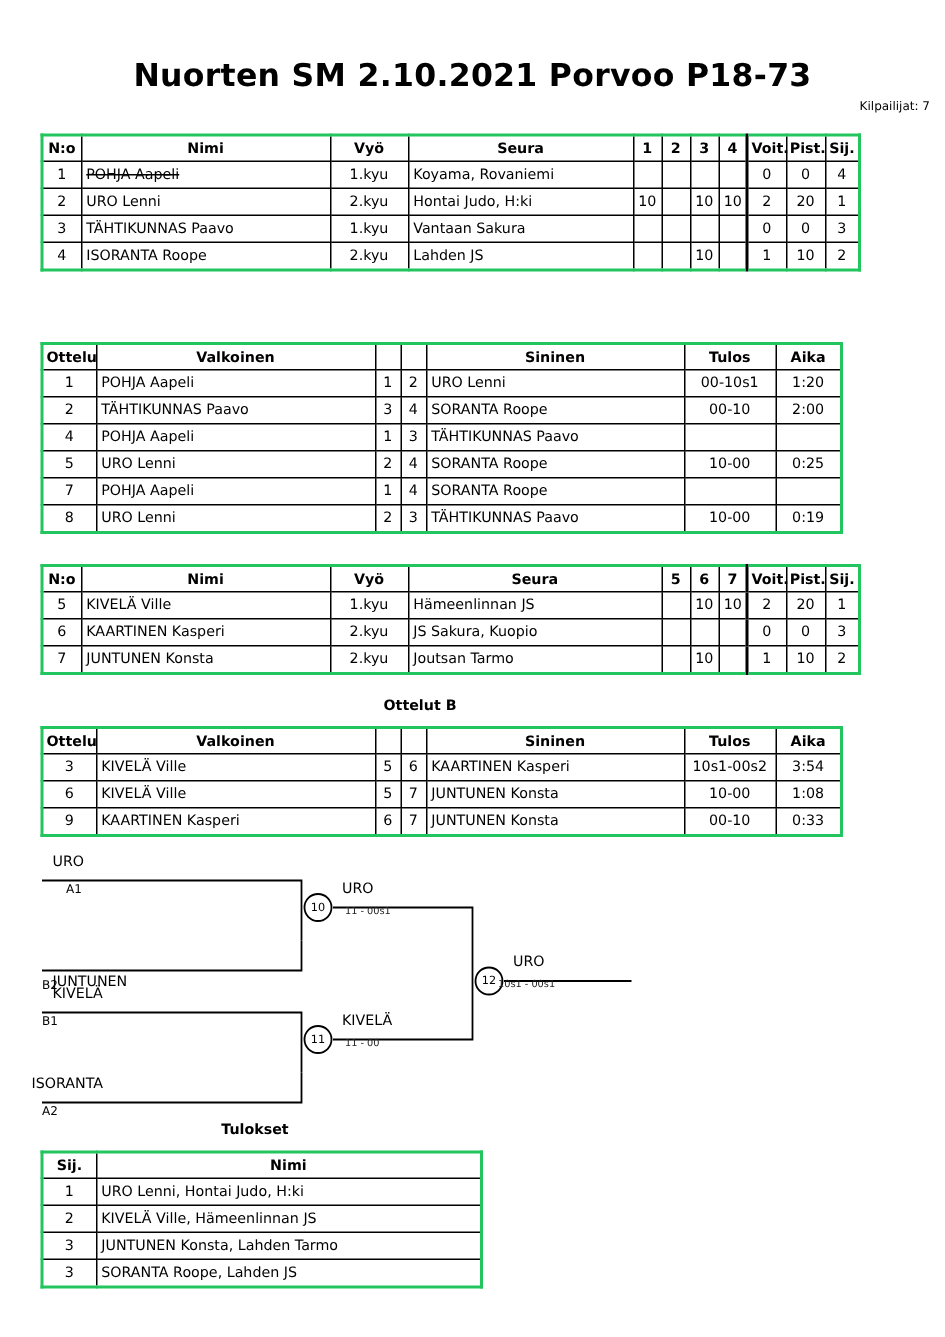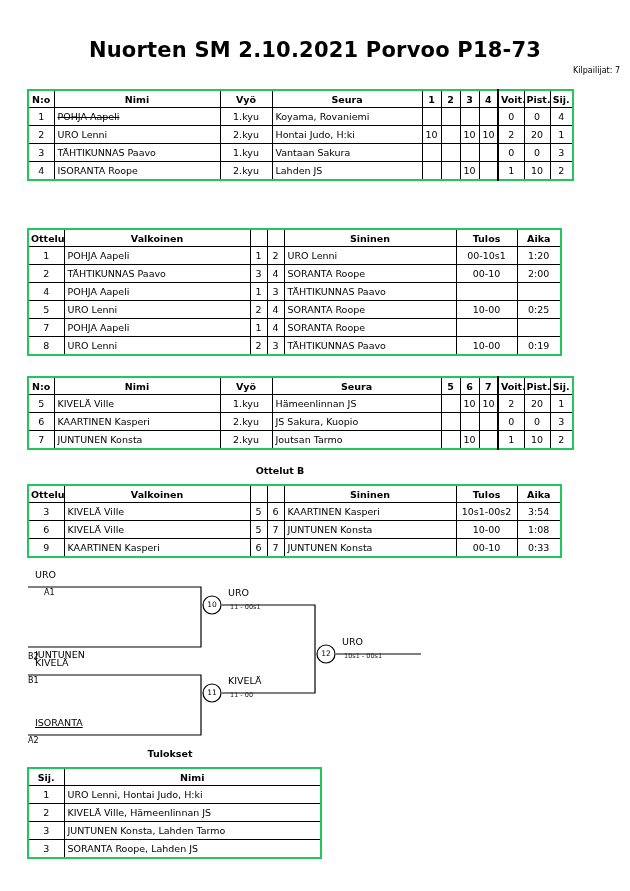--- a/index.html
+++ b/index.html
@@ -378,35 +378,35 @@
 
     <div class="bk-name" style="left:35px;top:4px;">URO</div>
     <div class="bk-seed" style="left:28px;top:23px;margin-left:16px;">A1</div>
 
     <div class="bk-name" style="left:35px;top:64px;margin-top:20px;">JUNTUNEN</div>
     <div class="bk-seed" style="left:28px;top:87px;text-align:center;">B2</div>
 
     <div class="bk-name" style="left:35px;top:92px;">KIVELÄ</div>
     <div class="bk-seed" style="left:28px;top:111px;">B1</div>
 
-    <div class="bk-name" style="left:35px;top:152px;text-decoration:underline;">ISORANTA</div>
+    <div class="bk-name" style="left:21px;top:152px;">ISORANTA</div>
     <div class="bk-seed" style="left:28px;top:171px;">A2</div>
 
     <div class="bk-num" style="left:205px;top:35px;">10</div>
     <div class="bk-num" style="left:205px;top:123px;">11</div>
     <div class="bk-num" style="left:319px;top:84px;">12</div>
 
     <div class="bk-name" style="left:228px;top:22px;">URO</div>
     <div class="bk-score" style="left:230px;top:38px;">11 - 00s1</div>
 
     <div class="bk-name" style="left:228px;top:110px;">KIVELÄ</div>
     <div class="bk-score" style="left:230px;top:126px;">11 - 00</div>
 
     <div class="bk-name" style="left:342px;top:71px;">URO</div>
-    <div class="bk-score" style="left:344px;top:87px;">10s1 - 00s1</div>
+    <div class="bk-score" style="left:332px;top:87px;">10s1 - 00s1</div>
   </div>
 
   <div class="caption" style="left:0;top:748px;width:340px;">Tulokset</div>
   <table class="grid" id="tbl-results" style="left:27px;top:767px;width:293px;">
     <colgroup>
         <col style="width:36px">
         <col style="width:257px">
       </colgroup>
     <thead>
       <tr>

